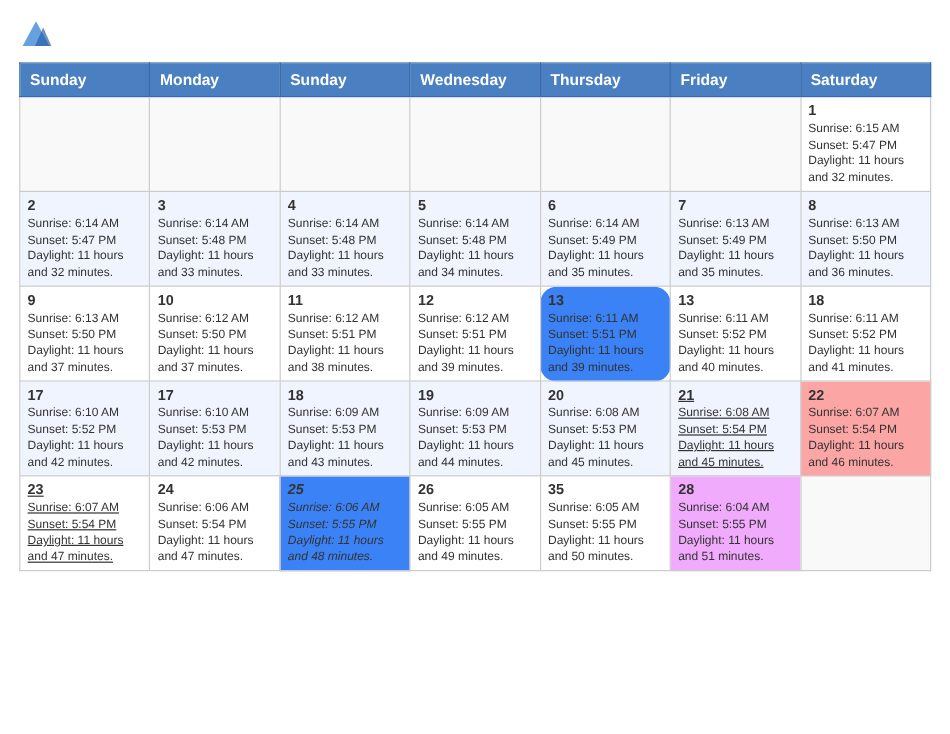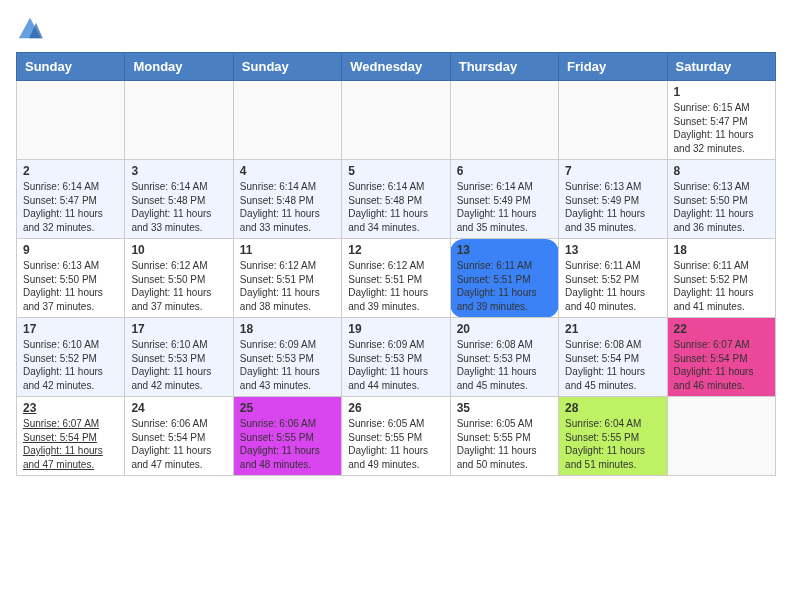--- a/index.html
+++ b/index.html
@@ -241,65 +241,65 @@
           <div class="cell-content" style="white-space: pre-line;">Sunrise: 6:09 AM
 Sunset: 5:53 PM
 Daylight: 11 hours and 44 minutes.</div>
         </td>
         <td style="background: rgb(240, 244, 255);">
           <span class="day-num">20</span>
           <div class="cell-content" style="white-space: pre-line;">Sunrise: 6:08 AM
 Sunset: 5:53 PM
 Daylight: 11 hours and 45 minutes.</div>
         </td>
-        <td style="background: rgb(240, 244, 255);">
+        <td style="background: rgb(240, 244, 255); text-decoration: underline;">
           <span class="day-num">21</span>
           <div class="cell-content" style="white-space: pre-line;">Sunrise: 6:08 AM
 Sunset: 5:54 PM
 Daylight: 11 hours and 45 minutes.</div>
         </td>
-        <td style="background: #ec4899;">
+        <td style="background: #fca5a5;">
           <span class="day-num">22</span>
           <div class="cell-content" style="white-space: pre-line;">Sunrise: 6:07 AM
 Sunset: 5:54 PM
 Daylight: 11 hours and 46 minutes.</div>
         </td>
       </tr>
       <tr>
         <td style="background: rgb(255, 255, 255); text-decoration: underline;">
           <span class="day-num">23</span>
           <div class="cell-content" style="white-space: pre-line;">Sunrise: 6:07 AM
 Sunset: 5:54 PM
 Daylight: 11 hours and 47 minutes.</div>
         </td>
         <td style="background: rgb(255, 255, 255);">
           <span class="day-num">24</span>
           <div class="cell-content" style="white-space: pre-line;">Sunrise: 6:06 AM
 Sunset: 5:54 PM
 Daylight: 11 hours and 47 minutes.</div>
         </td>
-        <td style="background: #d946ef;">
+        <td style="background: #3b82f6; font-style: italic;">
           <span class="day-num">25</span>
           <div class="cell-content" style="white-space: pre-line;">Sunrise: 6:06 AM
 Sunset: 5:55 PM
 Daylight: 11 hours and 48 minutes.</div>
         </td>
         <td style="background: rgb(255, 255, 255);">
           <span class="day-num">26</span>
           <div class="cell-content" style="white-space: pre-line;">Sunrise: 6:05 AM
 Sunset: 5:55 PM
 Daylight: 11 hours and 49 minutes.</div>
         </td>
         <td style="background: rgb(255, 255, 255);">
           <span class="day-num">35</span>
           <div class="cell-content" style="white-space: pre-line;">Sunrise: 6:05 AM
 Sunset: 5:55 PM
 Daylight: 11 hours and 50 minutes.</div>
         </td>
-        <td style="background: #bef264;">
+        <td style="background: #f0abfc;">
           <span class="day-num">28</span>
           <div class="cell-content" style="white-space: pre-line;">Sunrise: 6:04 AM
 Sunset: 5:55 PM
 Daylight: 11 hours and 51 minutes.</div>
         </td>
         <td class="empty-cell"></td>
       </tr>
     </tbody>
 </table>
 

